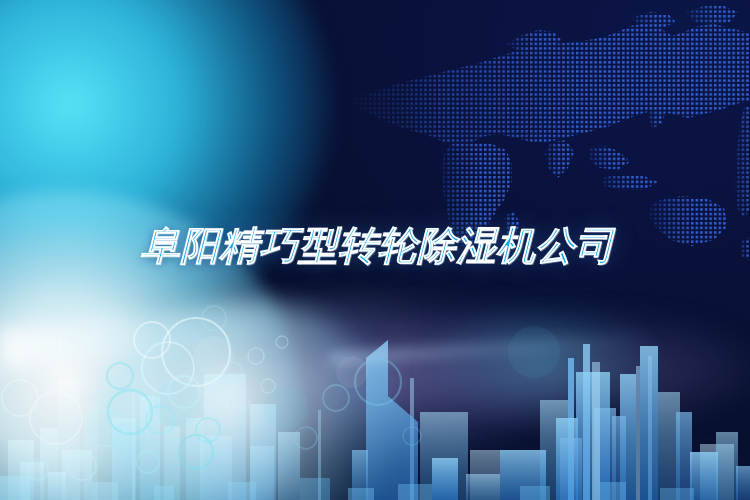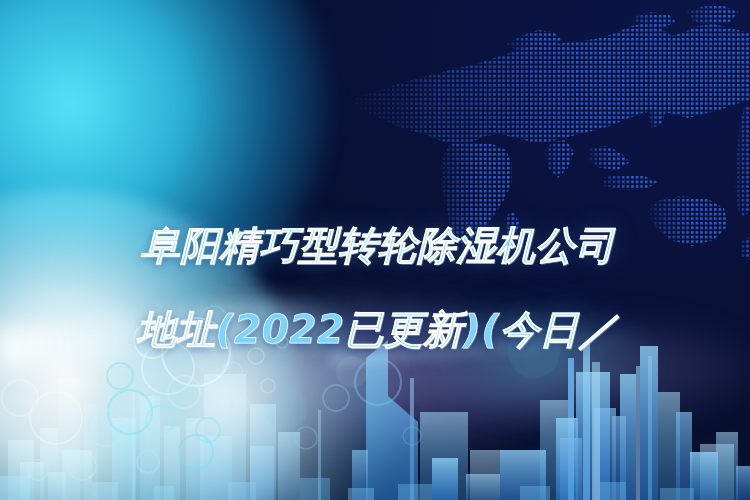--- a/index.html
+++ b/index.html
@@ -93,21 +93,21 @@
   .headline{
     position:absolute;
     left:105px; top:183px; width:545px;
     text-align:center;
     font-family:"DejaVu Sans","Liberation Sans",sans-serif;
     font-weight:700;
     font-style:italic;
     font-size:39px;
     line-height:42px;
     letter-spacing:.5px;
-    color:#7dd3fc;
+    color:#0ea5e9;
     text-shadow:
        0 0 1px rgba(255,255,255,.55),
        1px 1px 0 rgba(255,255,255,.35),
        0 2px 10px rgba(10,40,110,.55),
        0 0 26px rgba(120,200,255,.30);
     white-space:pre-line;
     -webkit-text-stroke:.6px #ffffff;
   }
   .headline .ln{ display:block; }
 </style>
@@ -329,16 +329,15 @@
         <circle cx="128" cy="440" r="18" fill="#8de7f4" opacity=".12"></circle>
         <circle cx="286" cy="408" r="22" fill="#6fd8ee" opacity=".09"></circle>
         <circle cx="352" cy="372" r="16" fill="#ffffff" opacity=".07"></circle>
         <circle cx="534" cy="352" r="26" fill="#5fc8e8" opacity=".08"></circle>
       </g>
     </svg>
   </div>
 
   <div class="headline">
     <span class="ln">阜阳精巧型转轮除湿机公司</span>
-    <span class="ln">地址(2022已更新)(今日／</span>
   </div>
 
 </div>
 
 </body></html>

